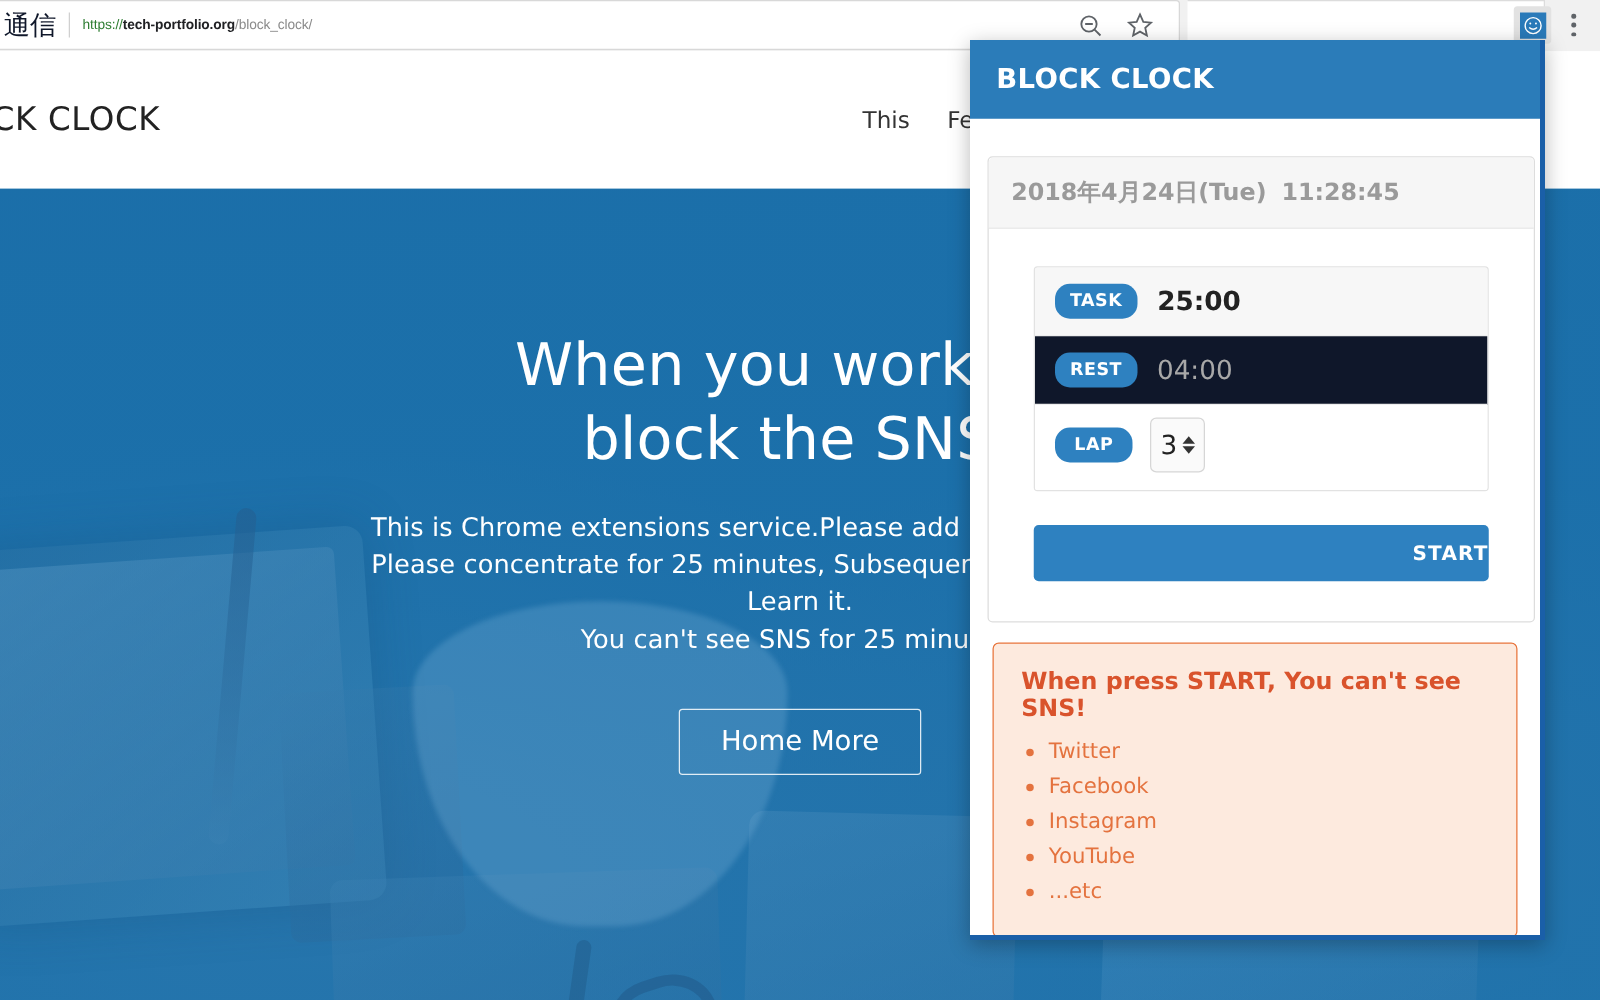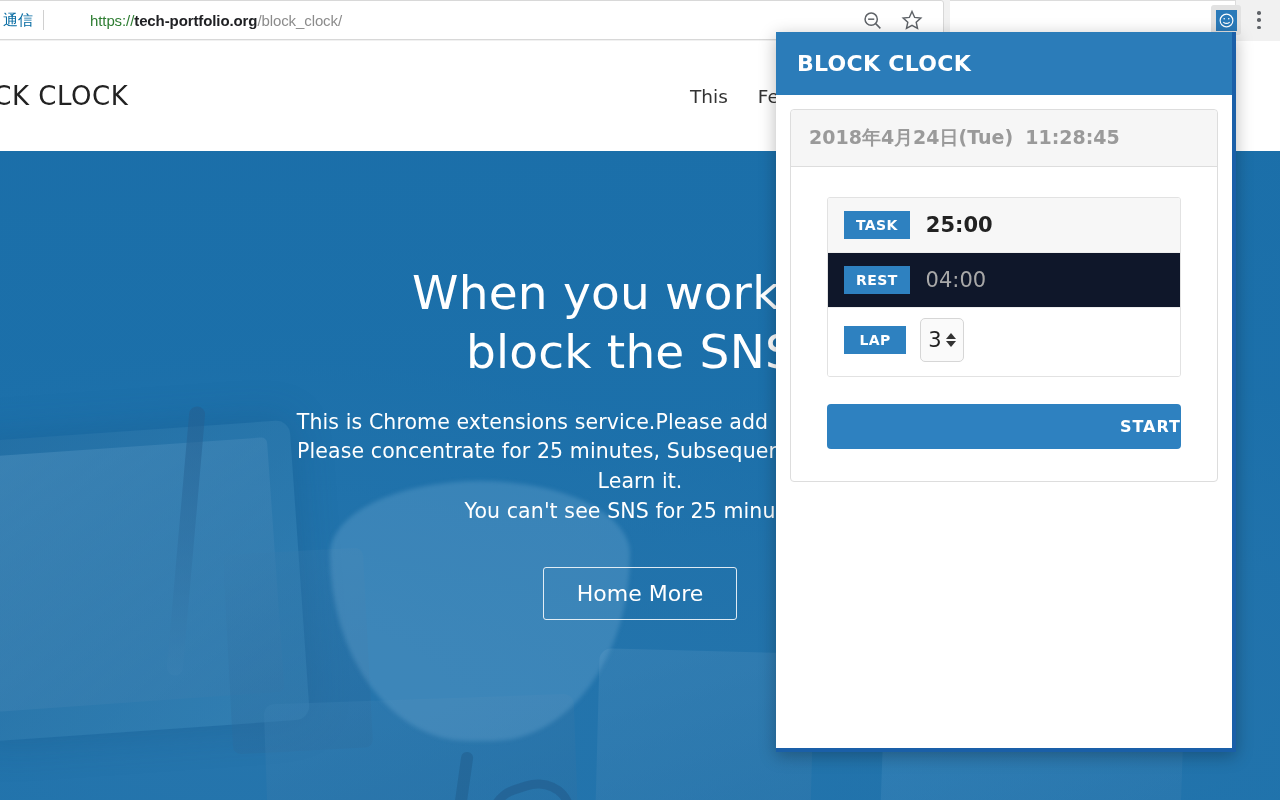--- a/index.html
+++ b/index.html
@@ -19,29 +19,29 @@
   }
   .omnibox {
     position: absolute; left: -6px; top: 0;
     width: 950px; height: 40px;
     background: #ffffff;
     border: 1px solid #d8d8d8;
     border-radius: 3px;
     display: flex; align-items: center;
   }
   .secure-label {
-    color: #0369a1; font-size: 15px;
+    color: #0f172a; font-size: 21px;
     margin-left: 8px; white-space: nowrap;
     font-family: Liberation Mono, monospace;
   }
   .omni-divider {
     width: 1px; height: 20px; background: #d0d0d0;
     margin: 0 10px;
   }
-  .url-text { font-size: 15px; white-space: nowrap; letter-spacing: -0.1px; margin-left: 36px; }
+  .url-text { font-size: 11px; white-space: nowrap; letter-spacing: -0.1px; }
   .url-scheme { color: #2e7d32; }
   .url-host { color: #202124; font-weight: bold; }
   .url-path { color: #8b8b8b; }
   .omni-right {
     margin-left: auto; display: flex; align-items: center; gap: 18px;
     padding-right: 20px;
   }
   .icon-btn { cursor: pointer; display: flex; align-items: center; justify-content: center; }
 
   .ext-strip {
@@ -209,21 +209,21 @@
     overflow: hidden;
   }
   .popup-header {
     height: 63px; background: #2b7cb9;
     display: flex; align-items: center; padding-left: 21px;
   }
   .popup-header h1 {
     color: #fff; font-size: 22px; font-weight: bold; letter-spacing: 0.3px;
     font-family: "DejaVu Sans", sans-serif;
   }
-  .popup-body { padding: 14px 14px 0 14px; }
+  .popup-body { padding: 14px 4px 0 14px; margin-top: 16px; }
 
   .card {
     border: 1px solid #dddddd; border-radius: 4px;
     background: #fff;
   }
   .card-head {
     background: #f6f6f6; border-bottom: 1px solid #dddddd;
     padding: 15px 18px; border-radius: 4px 4px 0 0;
   }
   .card-head .datetime {
@@ -240,21 +240,21 @@
     display: flex; align-items: center;
     padding: 13px 16px;
     border-bottom: 1px solid #eeeeee;
   }
   .timer-row.task { background: #f7f7f7; }
   .timer-row.rest { background: #0f172a; }
   .timer-row.lap  { background: #ffffff; border-bottom: none; padding: 10px 16px 14px; }
   .badge {
     background: #2e81c0; color: #fff;
     font-size: 14px; font-weight: bold;
-    padding: 6px 12px; border-radius: 0;
+    padding: 6px 12px; border-radius: 12px;
     letter-spacing: 0.4px; min-width: 62px; text-align: center;
     font-family: "DejaVu Sans", sans-serif;
   }
   .timer-val {
     margin-left: 16px; font-size: 21px;
     font-family: "DejaVu Sans", sans-serif;
   }
   .timer-val.active { color: #222; font-weight: bold; }
   .timer-val.muted  { color: #a8a8a8; }
   .lap-input {
@@ -430,14 +430,26 @@
           </div>
 
         </div>
 
         <button class="start-btn">START</button>
       </div>
     </div>
 
   </div>
 
+  <div class="warn-wrap">
+    <div class="warn-box">
+      <div class="warn-title">When press START, You can't see SNS!</div>
+      <ul class="warn-list">
+        <li>Twitter</li>
+        <li>Facebook</li>
+        <li>Instagram</li>
+        <li>YouTube</li>
+        <li>...etc</li>
+      </ul>
+    </div>
+  </div>
 
 </div>
 
 </body></html>

